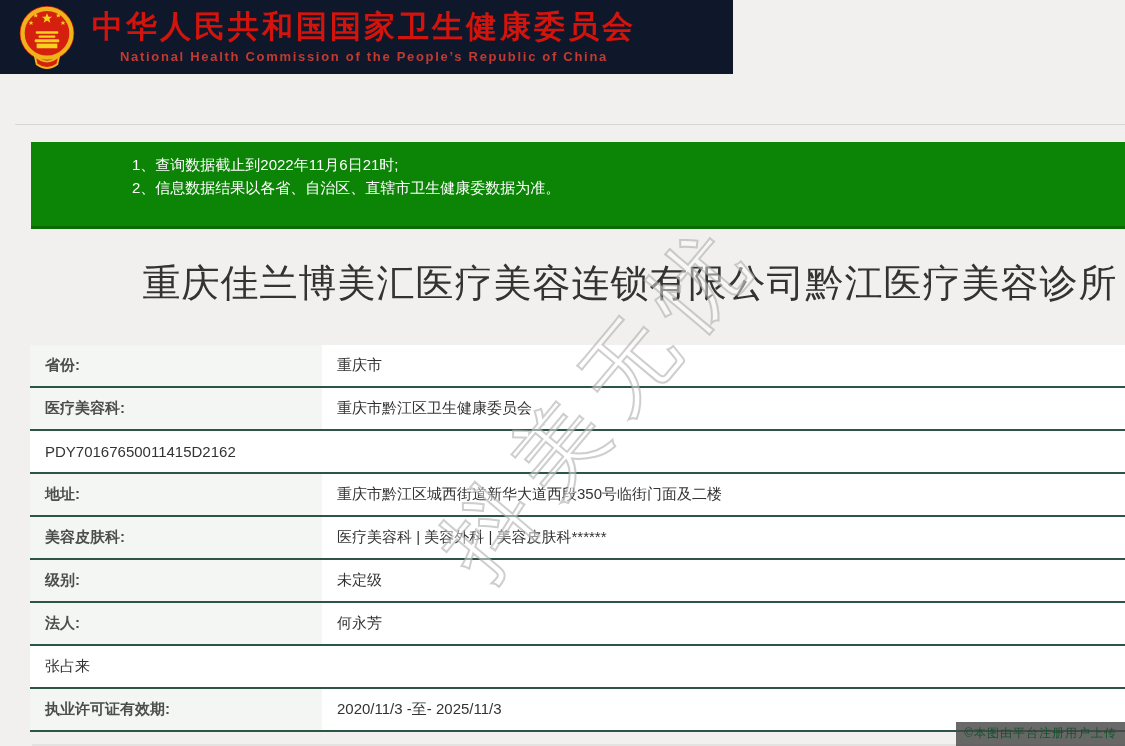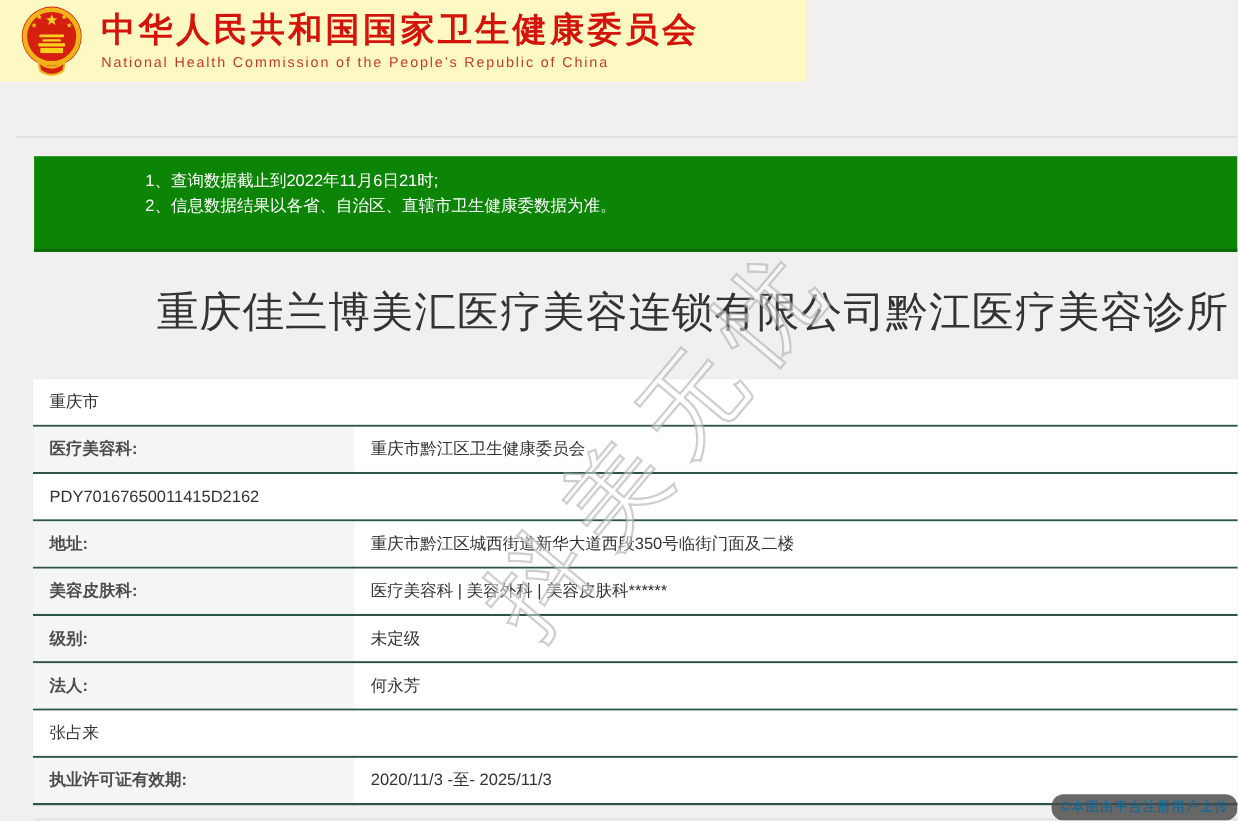--- a/index.html
+++ b/index.html
@@ -4,31 +4,31 @@
 <style>
   html,body{margin:0;padding:0;}
   body{
     width:1125px;height:746px;position:relative;overflow:hidden;
     background:#f1f0ee;
     font-family:"Liberation Sans","DejaVu Sans",sans-serif;
   }
   
   .header-box{
     position:absolute;left:0;top:0;width:733px;height:74px;
-    background:#fef9c3;display:flex;align-items:center;
+    background:#0f172a;display:flex;align-items:center;
   }
   .emblem{width:62px;height:66px;margin-left:16px;flex:0 0 auto;}
   .header-titles{margin-left:14px;display:flex;flex-direction:column;}
   .header-cn{
     color:#d2140c;font-size:31px;font-weight:700;letter-spacing:3px;
     white-space:nowrap;line-height:34px;
   }
   .header-en{
-    color:#c23a31;font-size:13px;font-weight:400;letter-spacing:1.7px;
-    white-space:nowrap;margin-top:5px;
+    color:#c23a31;font-size:13px;font-weight:700;letter-spacing:1.7px;
+    white-space:nowrap;margin-top:5px;text-align:center;
   }
   
   .top-divider{
     position:absolute;left:15px;right:0;top:124px;height:1px;background:#d7d6d4;
   }
   
   .notice-box{
     position:absolute;left:31px;right:0;top:142px;height:64px;
     background:#0c8506;border-bottom:3px solid #0a6b05;
     color:#ffffff;font-size:15px;line-height:23px;
@@ -65,24 +65,23 @@
     position:absolute;left:600px;top:400px;z-index:50;
     transform:translate(-50%,-50%) rotate(-50deg);
     font-size:90px;letter-spacing:18px;white-space:nowrap;
     color:rgba(255,255,255,0.45);
     -webkit-text-stroke:2px rgba(165,165,165,0.55);
     pointer-events:none;
   }
   
   .footer-badge{
     position:absolute;right:0;bottom:0;z-index:60;
-    background:rgba(72,72,72,0.82);color:#0369a1;
+    background:rgba(72,72,72,0.82);color:#14532d;
     font-size:12px;letter-spacing:1px;padding:3px 8px 4px 8px;
     white-space:nowrap;
-    border-radius:11px;
   }
 </style>
 </head>
 <body>
 
 <div class="header-box">
   <svg class="emblem" viewBox="0 0 66 70">
     <circle cx="33" cy="31" r="29" fill="#d6200f"></circle>
     <circle cx="33" cy="31" r="26" fill="none" stroke="#f0b31a" stroke-width="4.5"></circle>
     <path d="M20 55 Q33 67 46 55 L44 64 Q33 72 22 64 Z" fill="#d6200f" stroke="#f0b31a" stroke-width="2"></path>
@@ -109,20 +108,21 @@
 <div class="notice-box">
   <div class="notice-line">1、查询数据截止到2022年11月6日21时;</div>
   <div class="notice-line">2、信息数据结果以各省、自治区、直辖市卫生健康委数据为准。</div>
 </div>
 
 <div class="page-title">重庆佳兰博美汇医疗美容连锁有限公司黔江医疗美容诊所</div>
 
 <div class="detail-table">
 
   <div class="detail-row">
+    <div class="cell-label">省份:</div>
     <div class="cell-value">重庆市</div>
   </div>
 
   <div class="detail-row">
     <div class="cell-label">医疗美容科:</div>
     <div class="cell-value">重庆市黔江区卫生健康委员会</div>
   </div>
 
   <div class="detail-row">
     <div class="cell-value">PDY70167650011415D2162</div>

